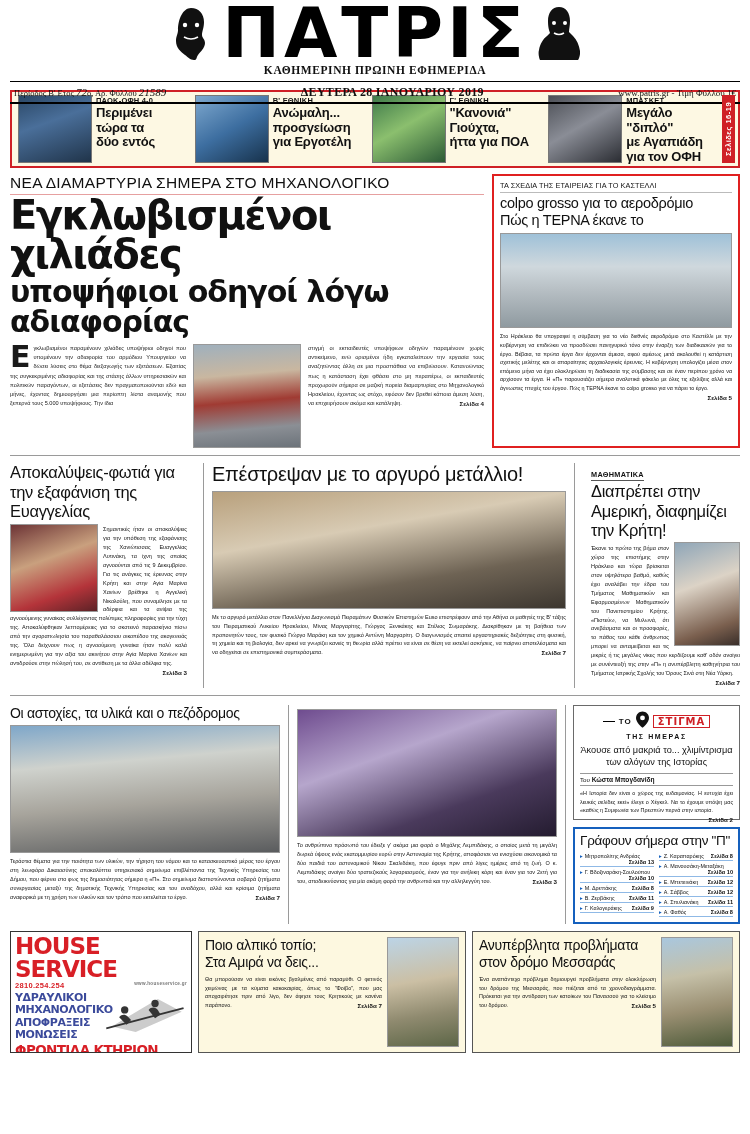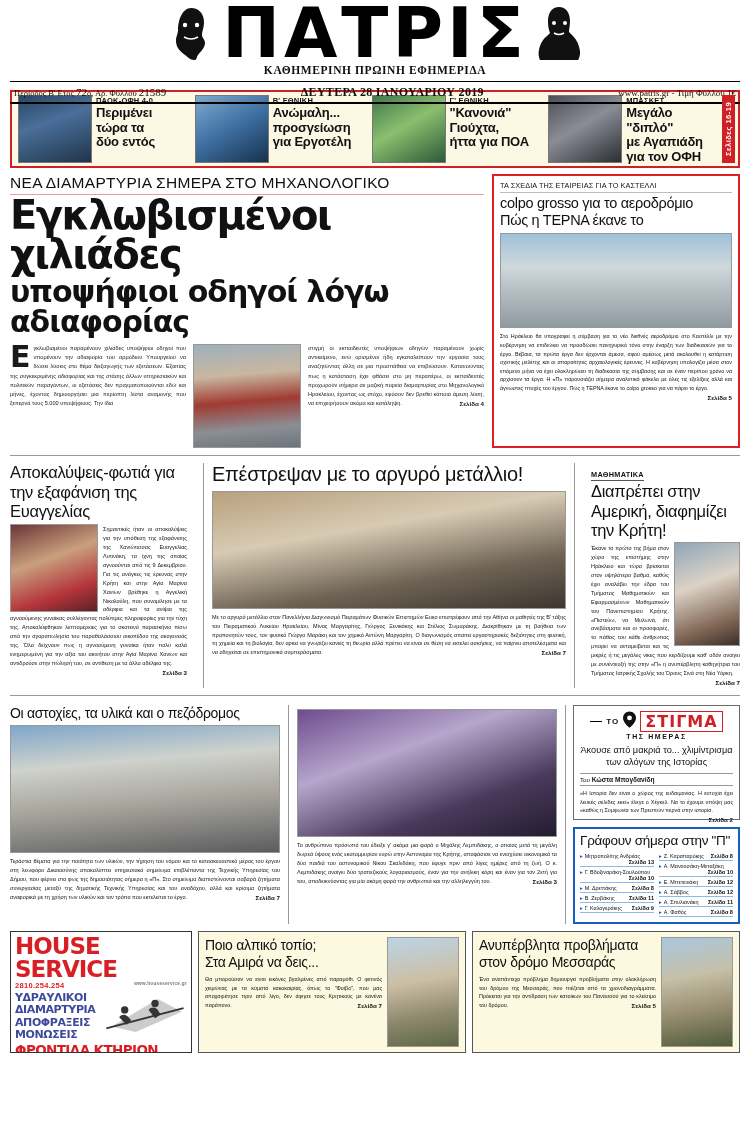--- a/index.html
+++ b/index.html
@@ -23,21 +23,21 @@
   }
   .mast-face { width:42px; height:54px; flex:0 0 auto; }
   .mast-sub {
     text-align:center; font-weight:bold; font-size:11.5px; letter-spacing:.6px;
     font-family:"Liberation Serif", serif; margin-top:-2px;
   }
   .mast-rule { border-top:1.5px solid #000; margin:5px 0 2px; }
   .mast-meta { display:flex; justify-content:space-between; align-items:baseline;
                font-family:"Liberation Serif", serif; font-size:8.5px; padding:1px 4px 2px; }
   .mast-meta .date { font-weight:bold; font-size:12px; letter-spacing:.3px; }
-  .mast-meta .issue .big { font-size:11px; }
+  .mast-meta .issue .big { font-size:11px;font-style:italic; }
   .mast-meta .web { font-size:9px; }
   .mast-rule2 { border-top:2.5px solid #000; margin-bottom:4px; }
 
   
   .sports-strip {
     border:2px solid #cf2026; background:#fdf8e3;
     display:flex; height:78px; padding:3px; gap:0; align-items:stretch;
   }
   .sp-item { display:flex; gap:4px; flex:1; padding:0 3px; align-items:stretch; }
   .sp-photo { width:74px; flex:0 0 74px; border:1px solid #777; }
@@ -99,21 +99,21 @@
   .low-b { width:278px; flex:0 0 278px; padding:0 8px; border-left:1px solid #9a9a9a; border-right:1px solid #9a9a9a; }
   .low-c { flex:1; padding-left:7px; }
   .low-head { font-size:14px; letter-spacing:-.3px; line-height:1.15; }
   .low-photo { height:128px; margin:4px 0 4px; border:1px solid #999; }
 
   
   .stigma { border:1px solid #6a6a6a; padding:5px 6px 4px; }
   .stigma-top { display:flex; align-items:center; justify-content:center; gap:4px; height:22px; }
   .stigma-to { font-size:8px; font-weight:bold; letter-spacing:1px; }
   .stigma-dash { width:12px; border-top:1px solid #000; }
-  .stigma-word { border:1.5px solid #cf2026; color:#cf2026; font-weight:bold; font-size:16px;
+  .stigma-word { border:1.5px solid #cf2026; color:#cf2026; font-weight:bold; font-size:10px;
                  padding:0 4px; letter-spacing:1px; font-family:"DejaVu Sans", sans-serif; }
   .stigma-sub { text-align:center; font-size:7px; font-weight:bold; letter-spacing:1.6px; margin-top:0px; }
   .stigma-head { text-align:center; font-size:9.2px; line-height:1.35; margin-top:4px; }
   .stigma-by { font-size:6.2px; border-top:1px solid #999; border-bottom:1px solid #999;
                padding:2px 0; margin:4px 0 3px; }
   .stigma-by b { font-size:6.6px; }
   .stigma-body { font-size:5.4px; line-height:1.62; text-align:justify; }
 
   
   .grafoun { border:2px solid #1560bd; margin-top:7px; padding:4px 5px 5px; }
@@ -421,21 +421,21 @@
 
   <div class="bottom">
     <div class="ad">
       <div class="ad-title">HOUSE SERVICE</div>
       <div class="ad-phone">
         <span class="ad-url">www.houseservice.gr</span>
         <span>2810.254.254</span>
       </div>
       <div class="ad-list">
         <div>ΥΔΡΑΥΛΙΚΟΙ</div>
-        <div>ΔΙΑΜΑΡΤΥΡΙΑ</div>
+        <div>ΜΗΧΑΝΟΛΟΓΙΚΟ</div>
         <div>ΑΠΟΦΡΑΞΕΙΣ</div>
         <div>ΜΟΝΩΣΕΙΣ</div>
       </div>
       <div class="ad-foot">ΦΡΟΝΤΙΔΑ ΚΤΗΡΙΩΝ</div>
       <span style="position:absolute; right:4px; bottom:16px; opacity:.85;">
         <svg viewBox="0 0 90 50" width="86" height="46">
           <path fill="#111" d="M10 44 L60 14 L86 28 L36 50 Z" opacity=".25"></path>
           <path fill="#111" d="M18 34c3-4 7-3 9-1l4 4-5 5-8-8z"></path>
           <circle cx="24" cy="26" r="4" fill="#111"></circle>
           <path fill="#111" d="M50 26c3-4 8-3 10 0l3 5-6 4-7-9z"></path>

